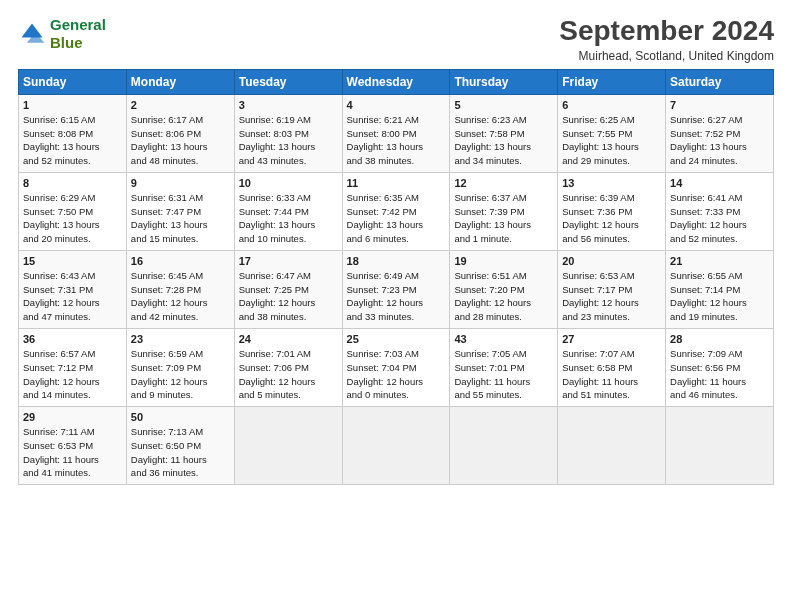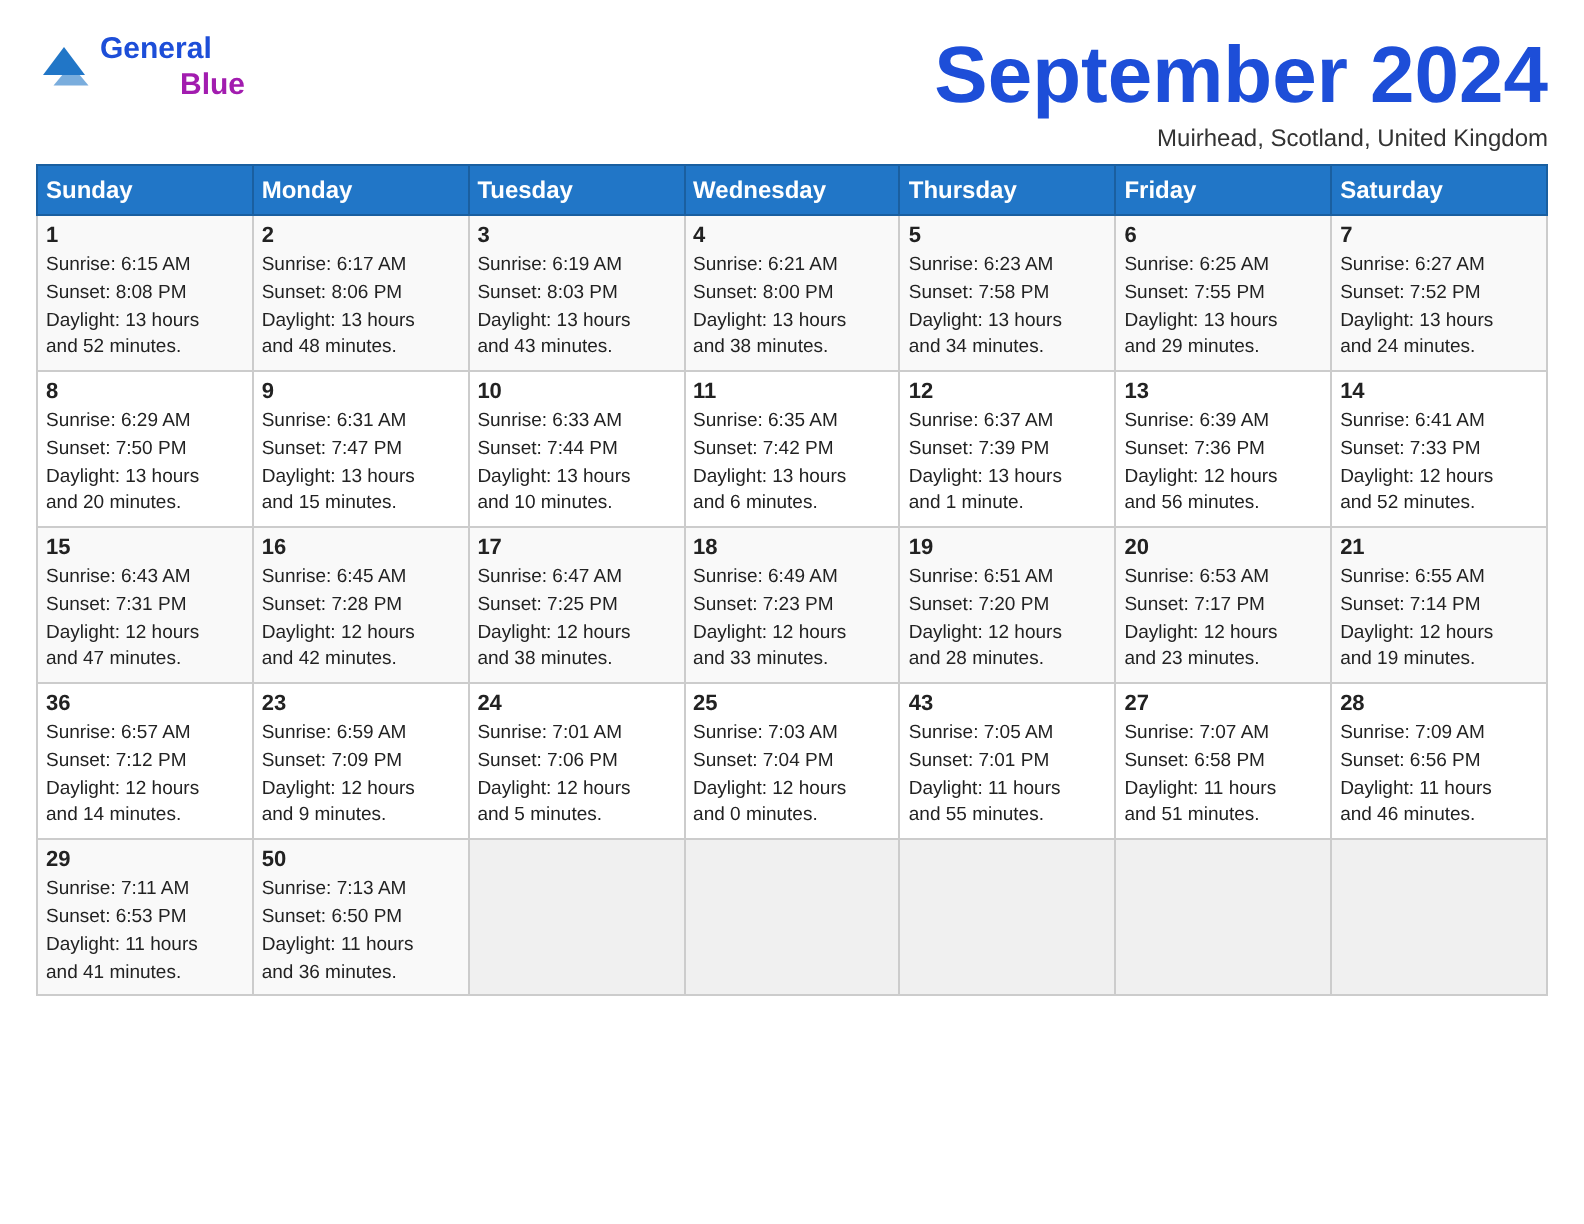--- a/index.html
+++ b/index.html
@@ -23,33 +23,33 @@
     .logo {
       display: flex;
       align-items: center;
       gap: 4px;
     }
     .logo-text {
       font-size: 15px;
       font-weight: bold;
       line-height: 1.2;
     }
-    .logo-text span.general { color: #1d4ed8; }
-    .logo-text span.blue { color: #a21caf; margin-left: 40px; }
+    .logo-text span.general { color: #15803d; }
+    .logo-text span.blue { color: #4d7c0f; }
     .logo-icon {
       width: 28px;
       height: 28px;
     }
     .title-block {
       text-align: right;
     }
     .month-title {
-      font-size: 40px;
-      font-weight: bold;
-      color: #1d4ed8;
+      font-size: 28px;
+      font-weight: bold;
+      color: #404040;
       line-height: 1.1;
     }
     .location {
       font-size: 12px;
       color: #333;
       margin-top: 2px;
     }
     table {
       width: 100%;
       border-collapse: collapse;

